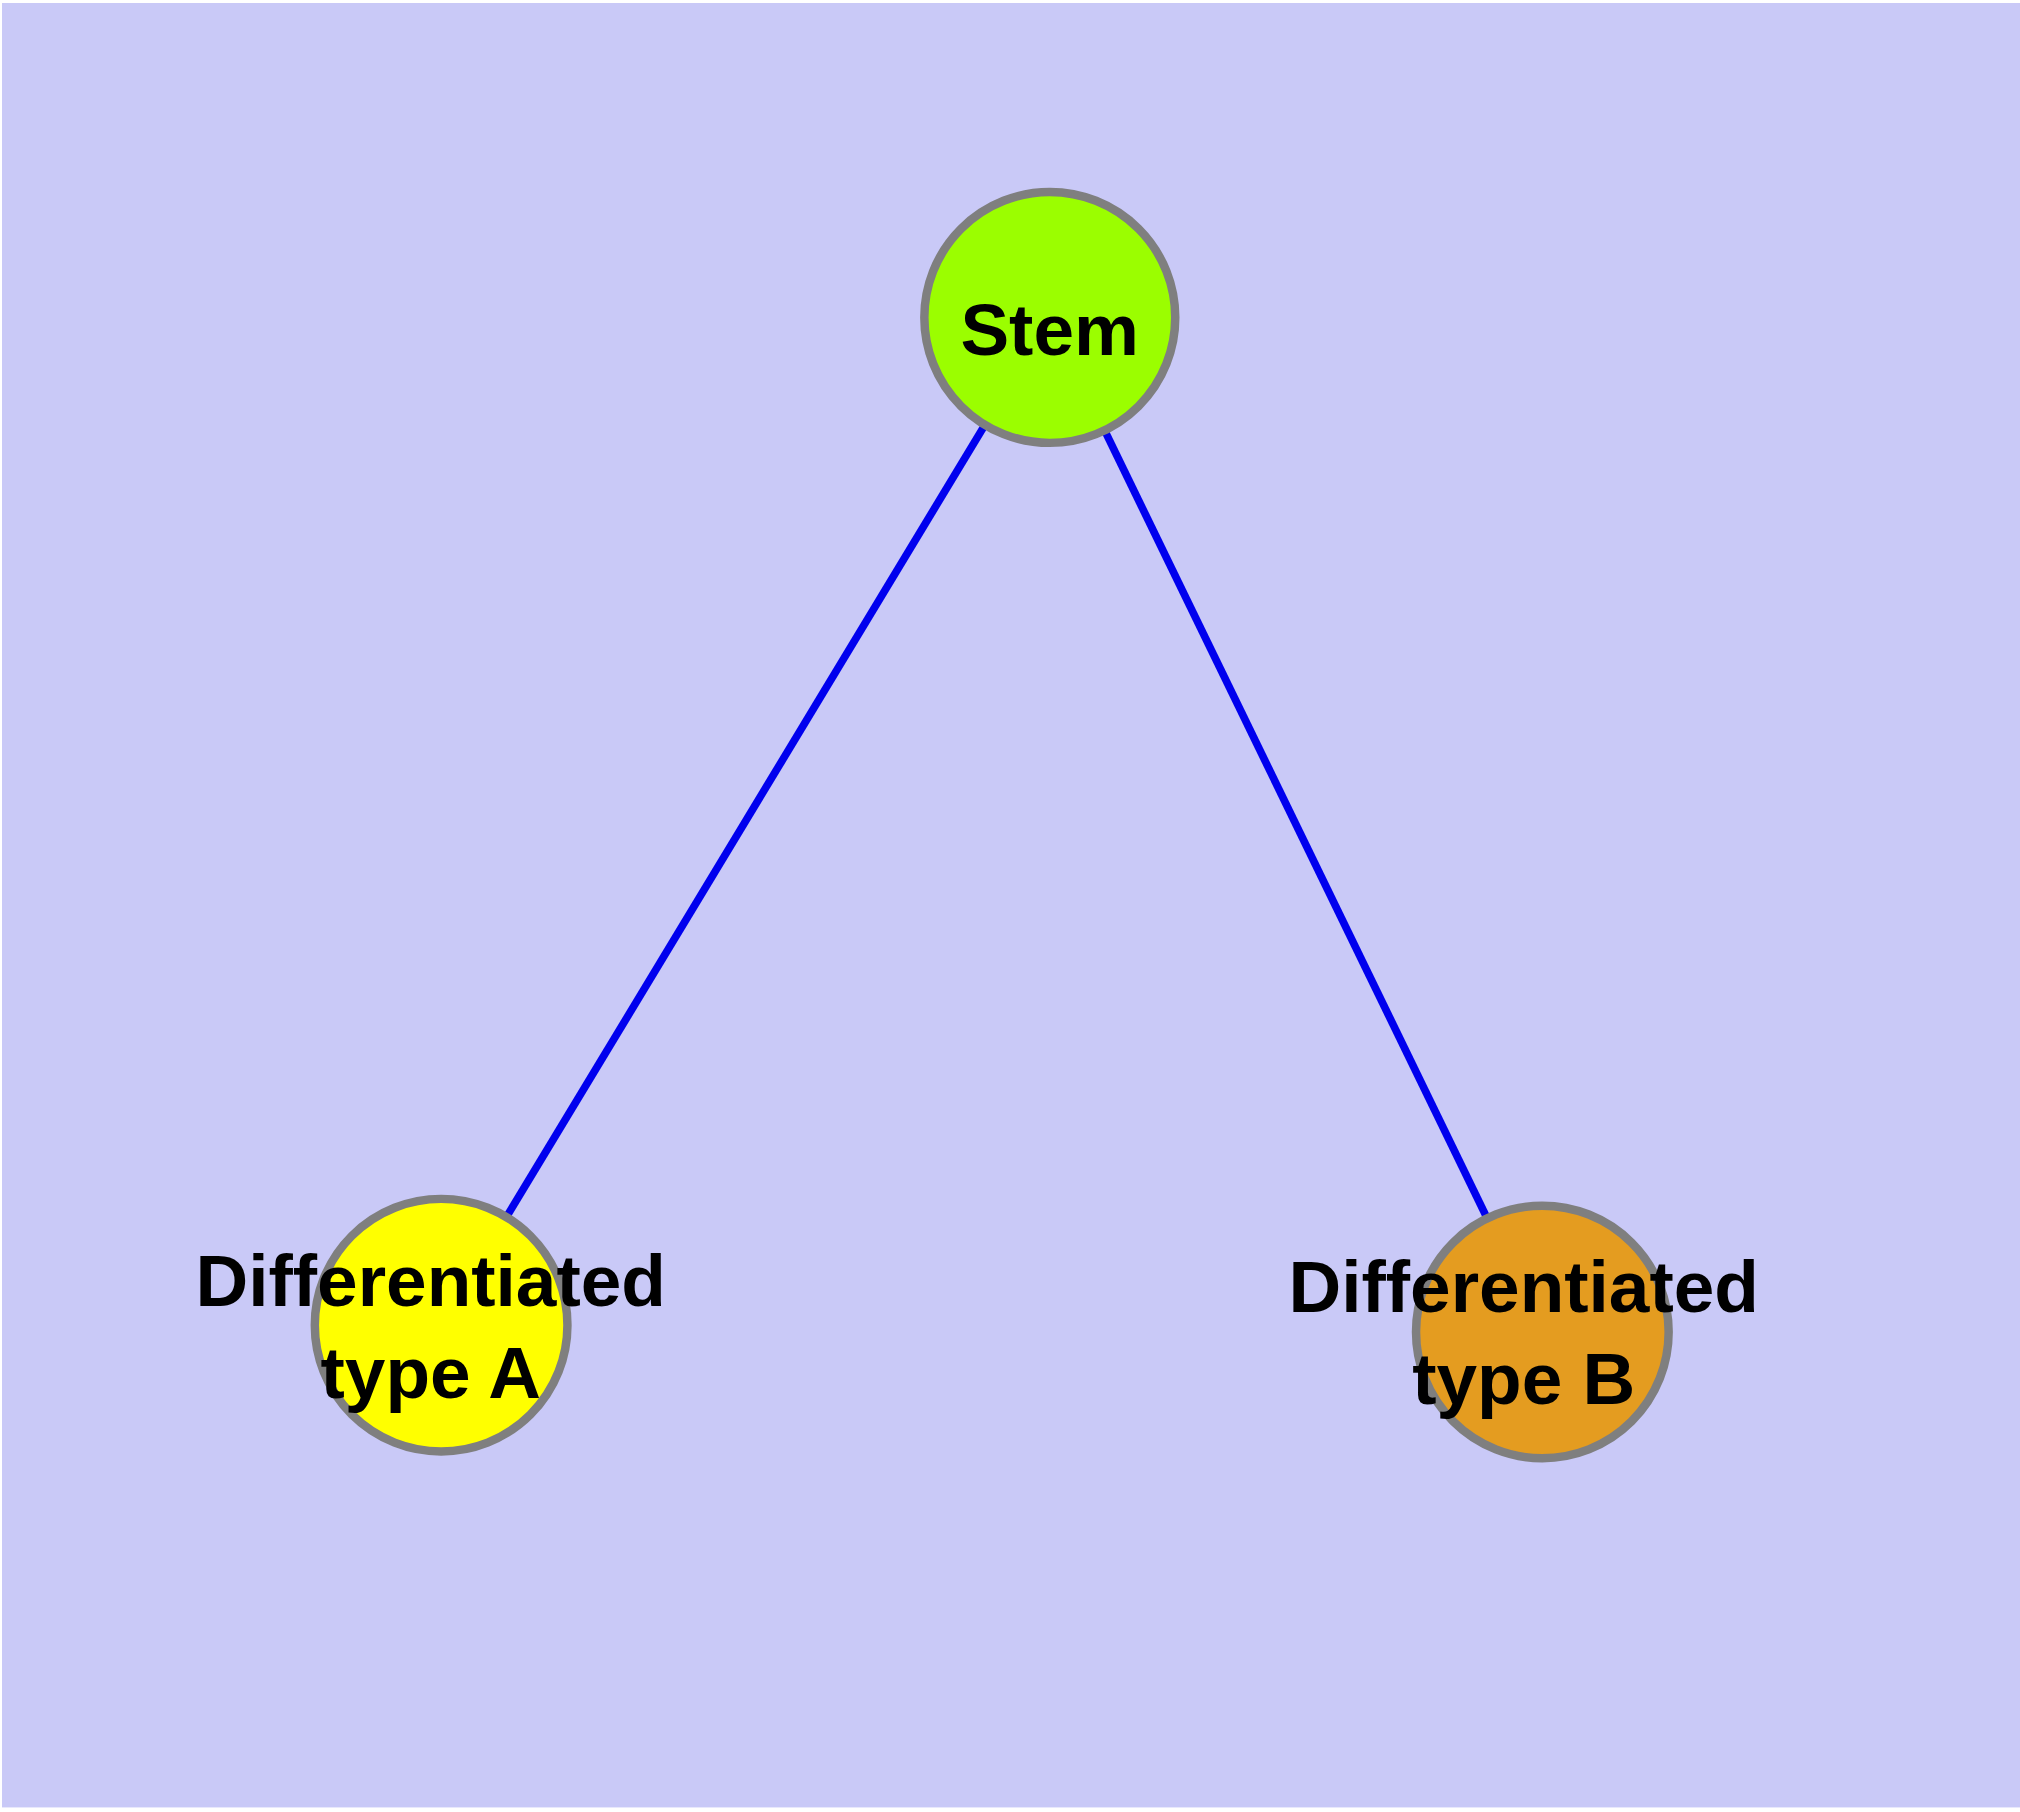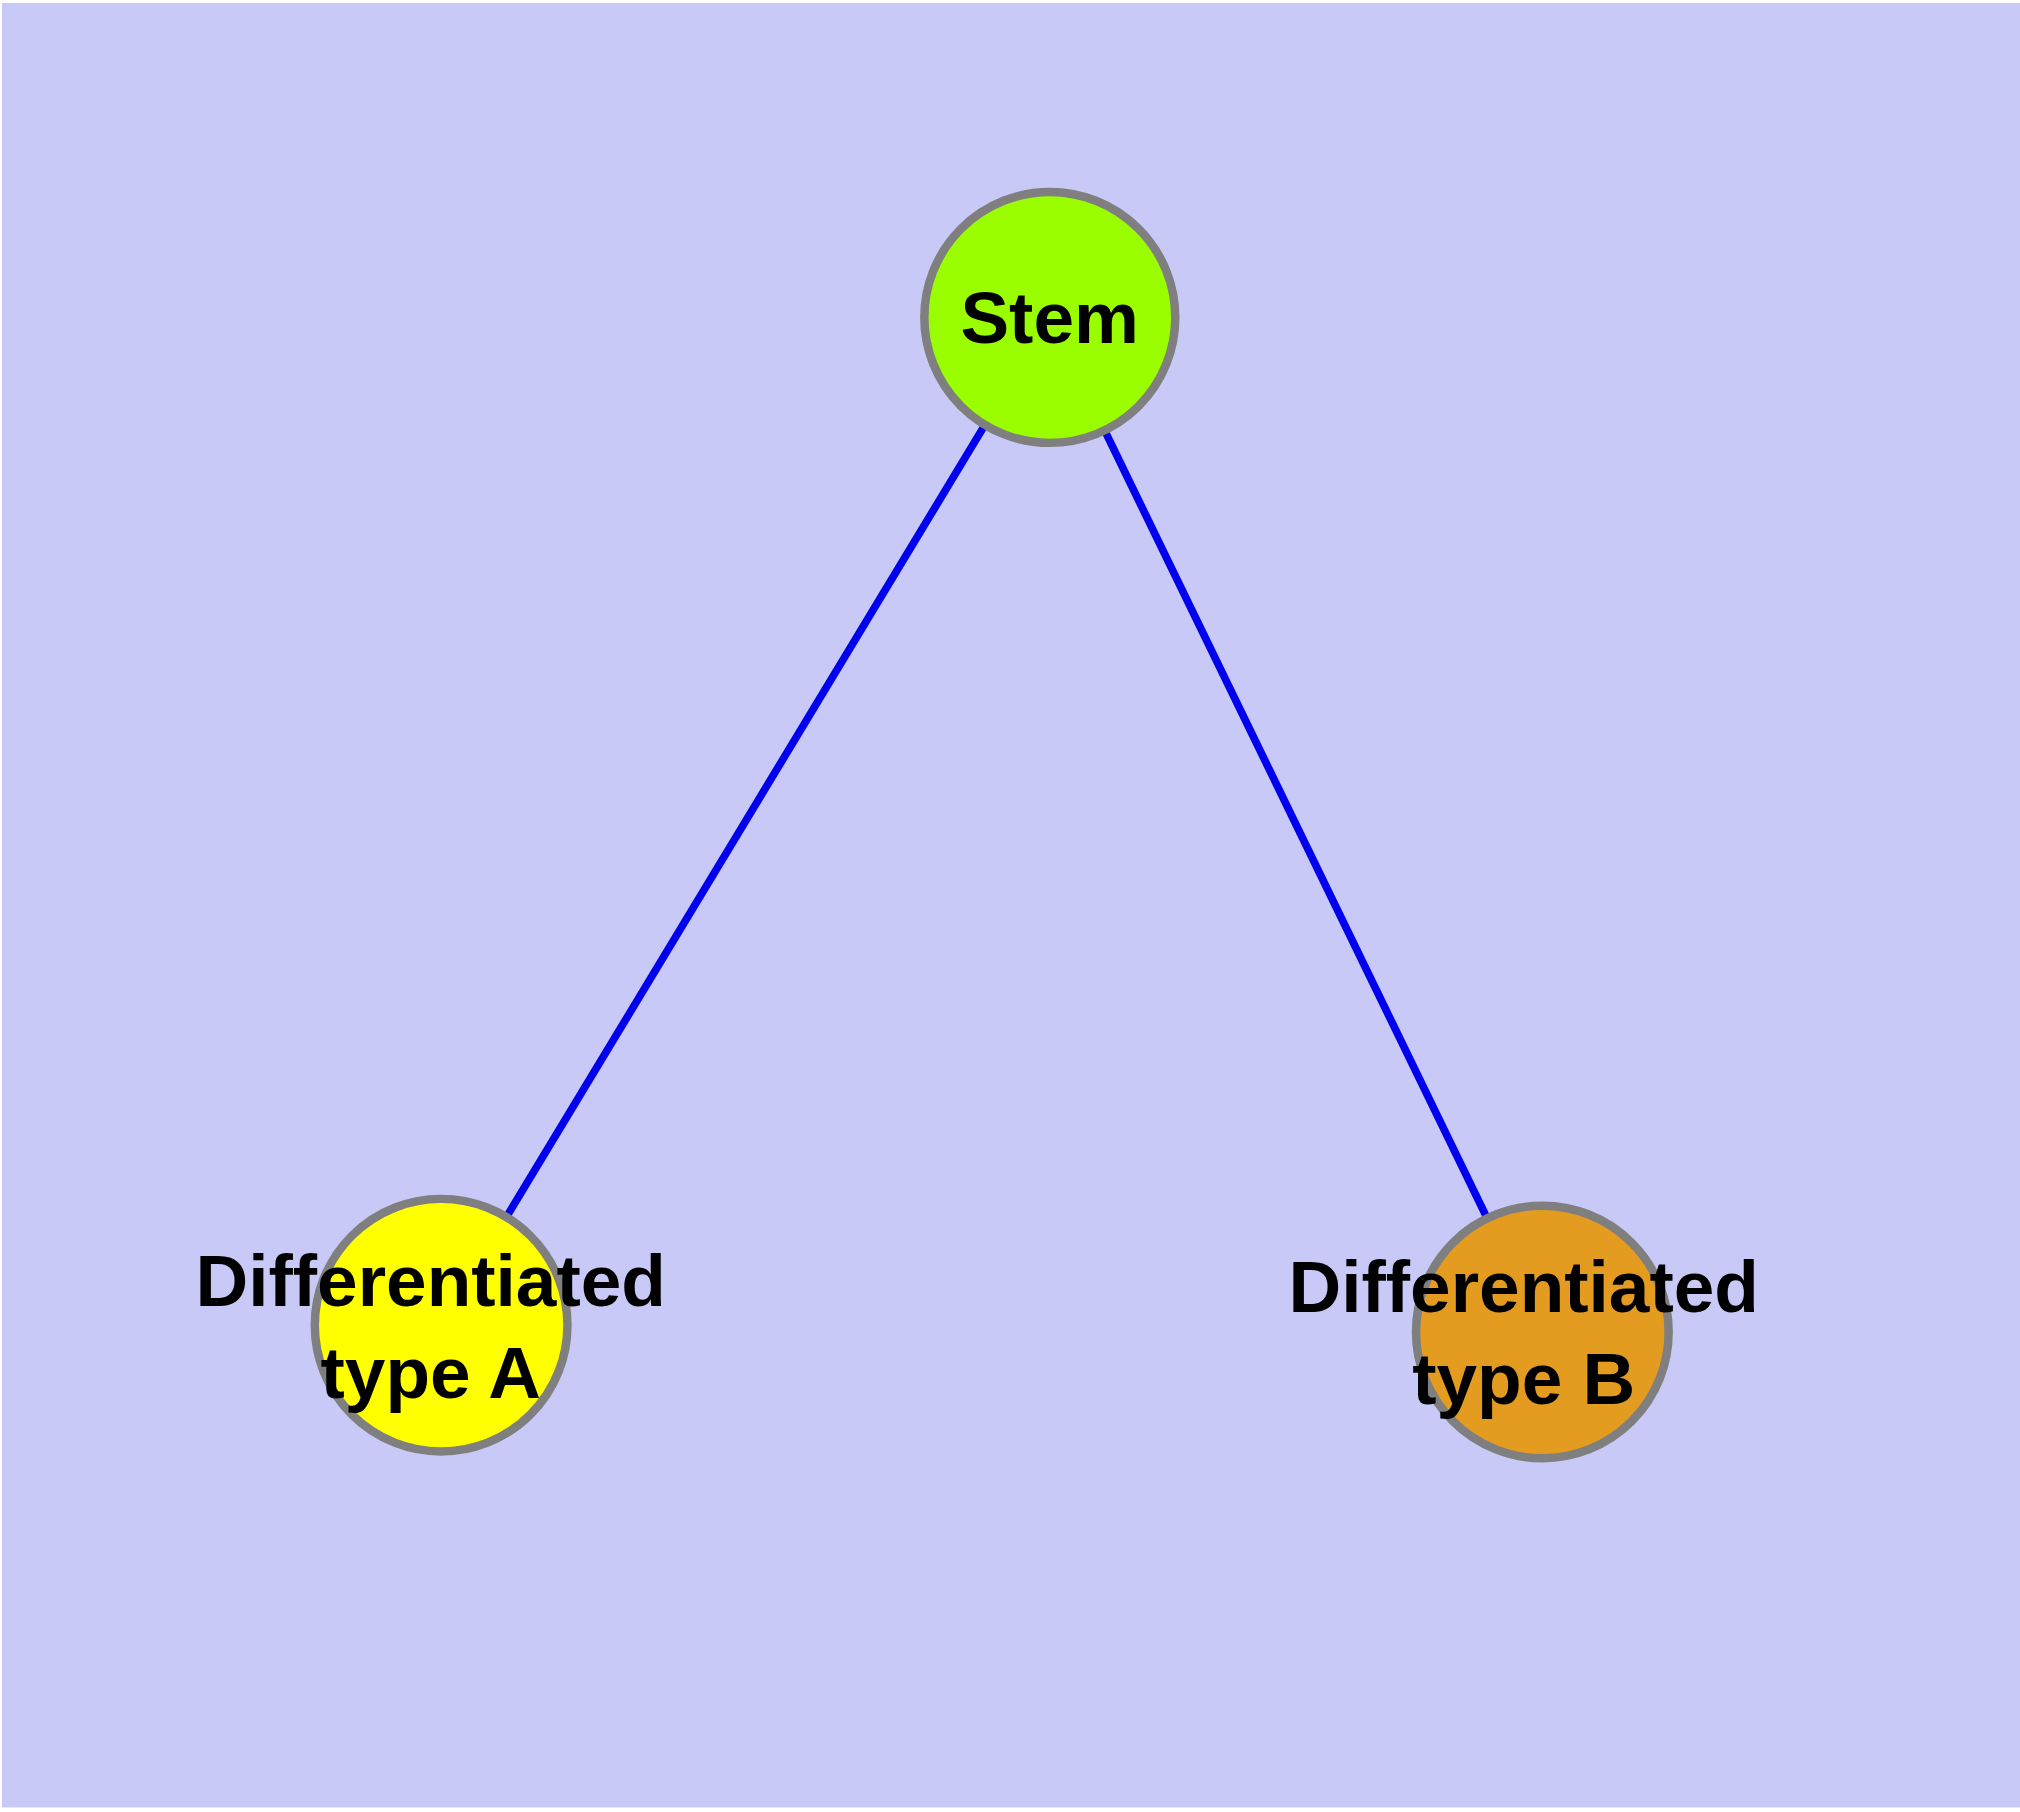--- a/index.html
+++ b/index.html
@@ -54,20 +54,20 @@
       <rect x="0" y="0" width="2382" height="2129" fill="#c9c9f7"></rect>
 
       <line x1="1236" y1="371" x2="518" y2="1560" stroke-width="9" stroke="#0000ee"></line>
       <line x1="1236" y1="371" x2="1817" y2="1568" stroke-width="9" stroke="#0000ee"></line>
 
       <circle cx="1236" cy="371" r="148" stroke-width="10" fill="#9bfe00" stroke="#7f7f7f"></circle>
       <circle cx="518" cy="1560" r="149" stroke-width="10" fill="#ffff00" stroke="#7f7f7f"></circle>
       <circle cx="1817" cy="1568" r="149" stroke-width="10" fill="#e49c20" stroke="#7f7f7f"></circle>
     </svg>
 
-    <div class="node-label" style="left:1048px; top:315px;">Stem</div>
+    <div class="node-label" style="left:1048px; top:327px;">Stem</div>
     <div class="node-label" style="left:429px; top:1324px;">Differentiated
 type A</div>
     <div class="node-label" style="left:1522px; top:1330px;">Differentiated
 type B</div>
   </div>
 </div>
 
 
 </body></html>

